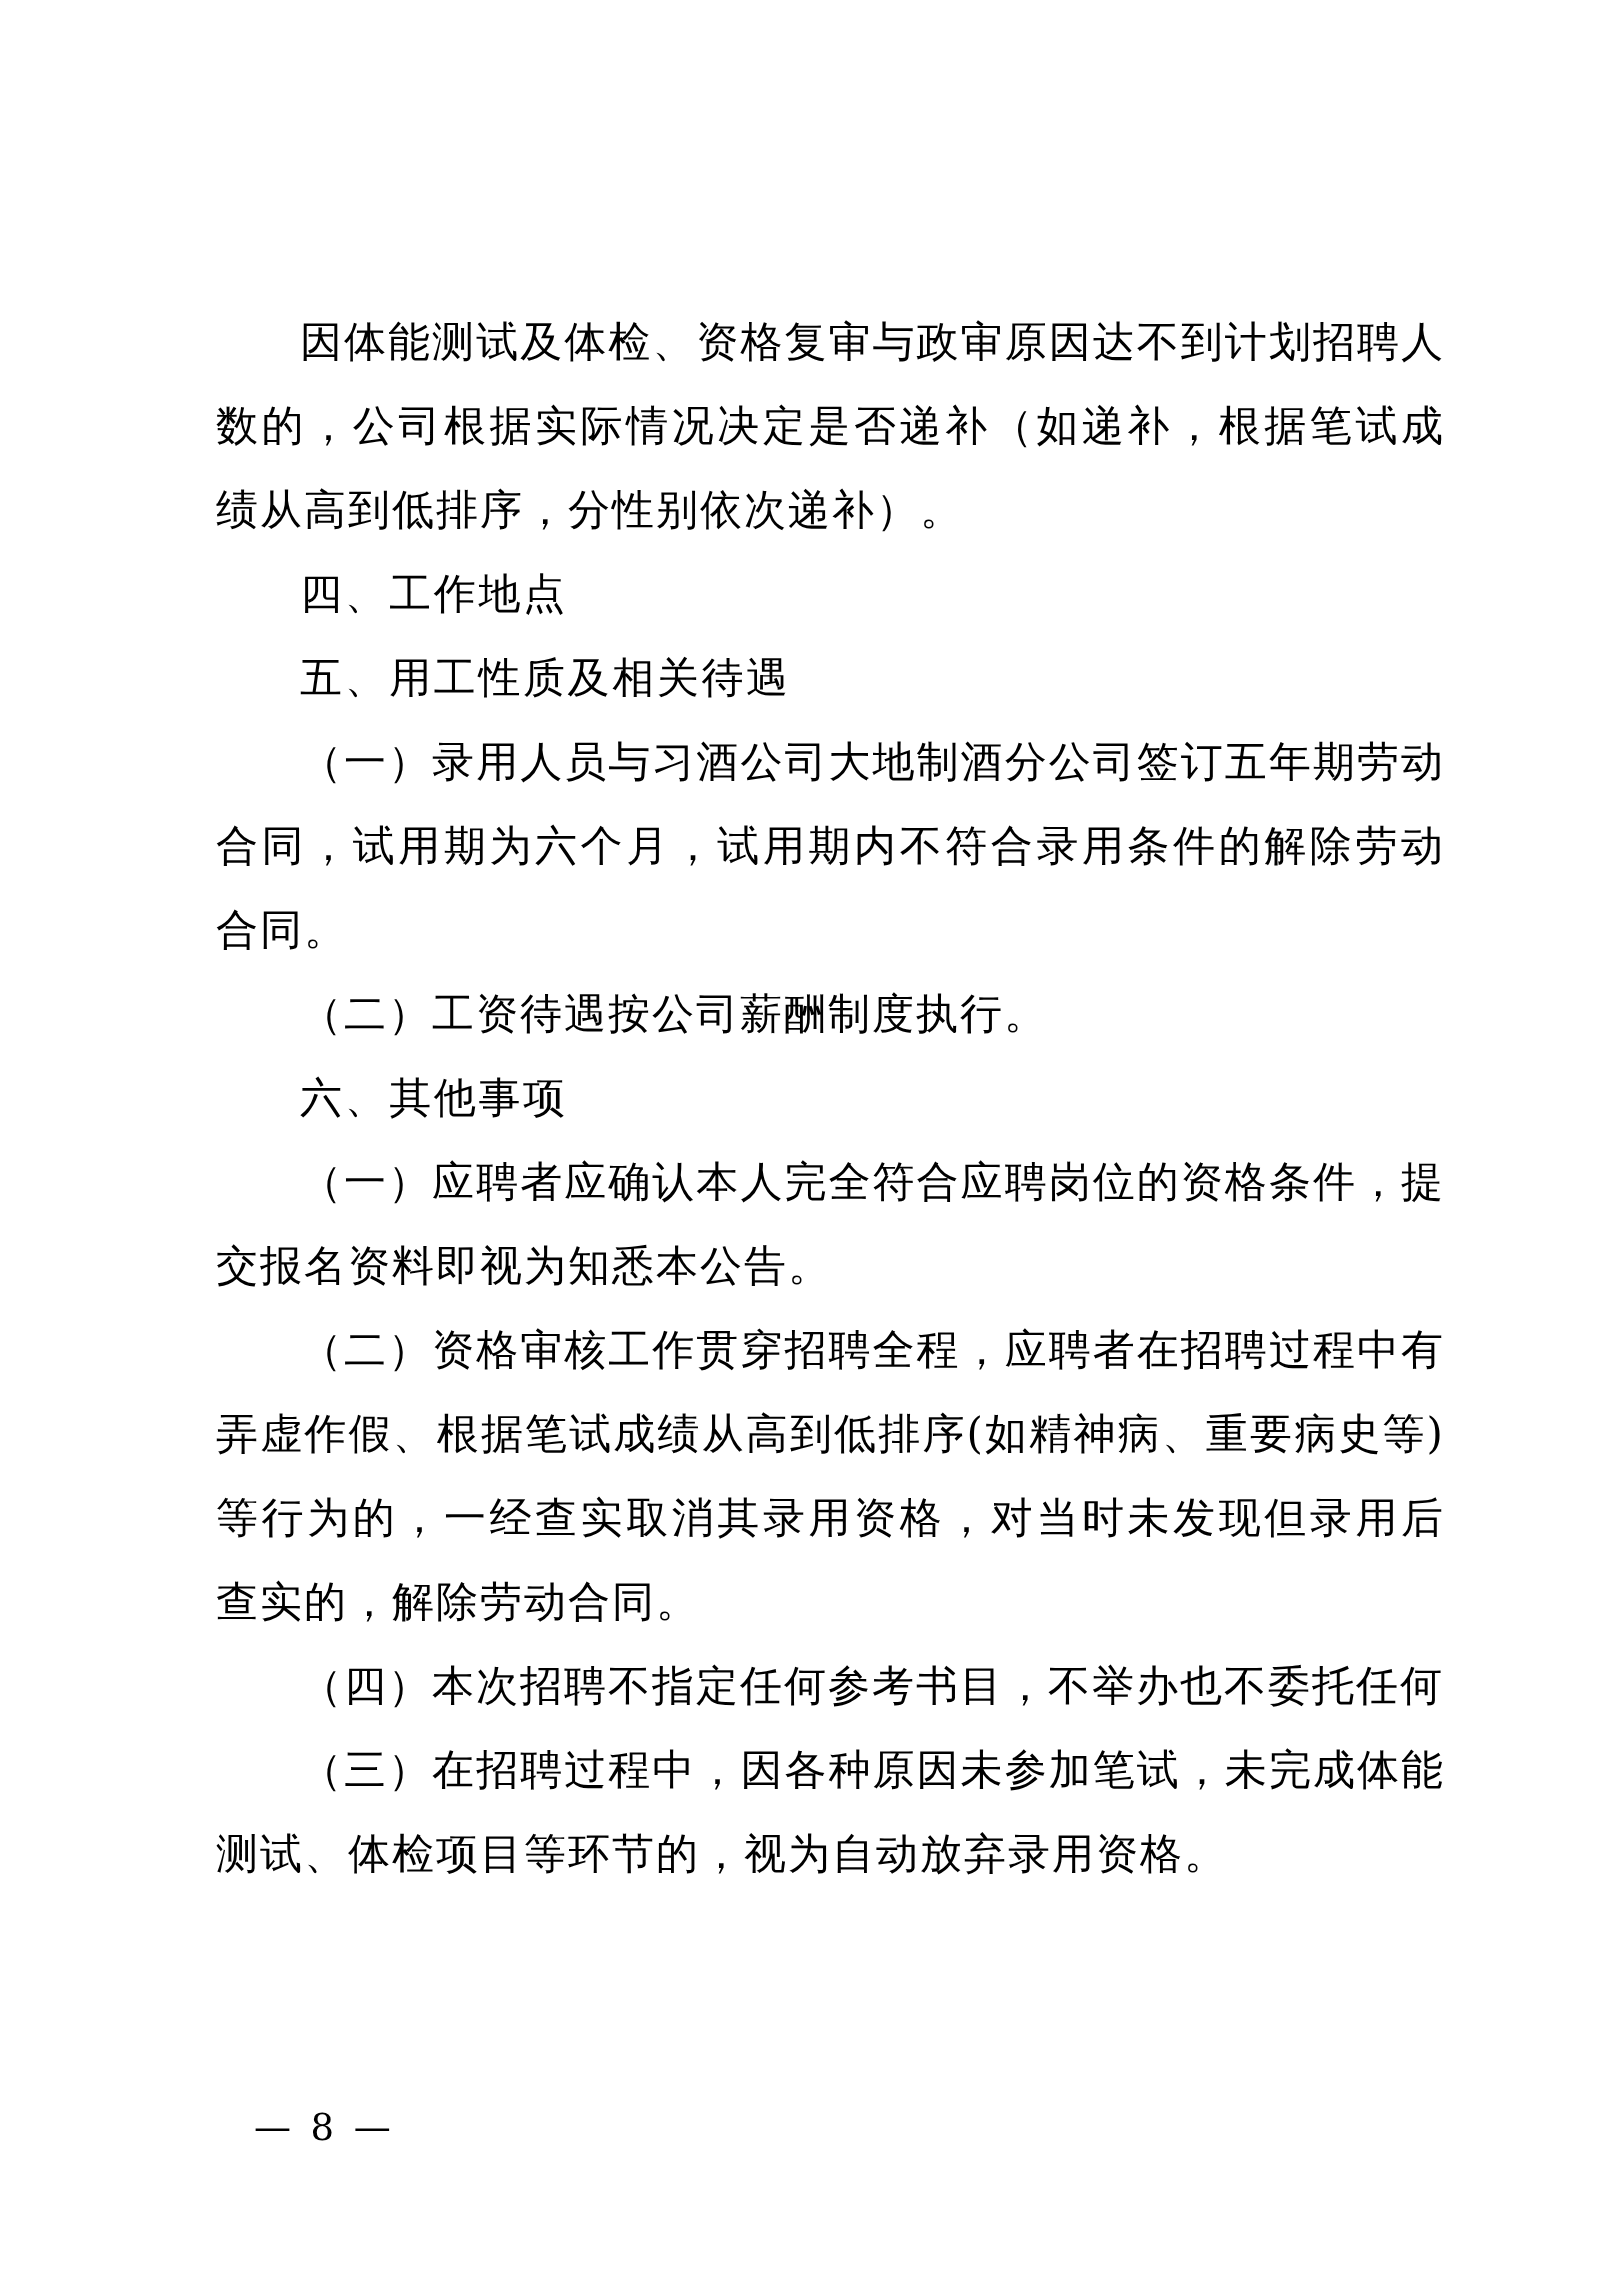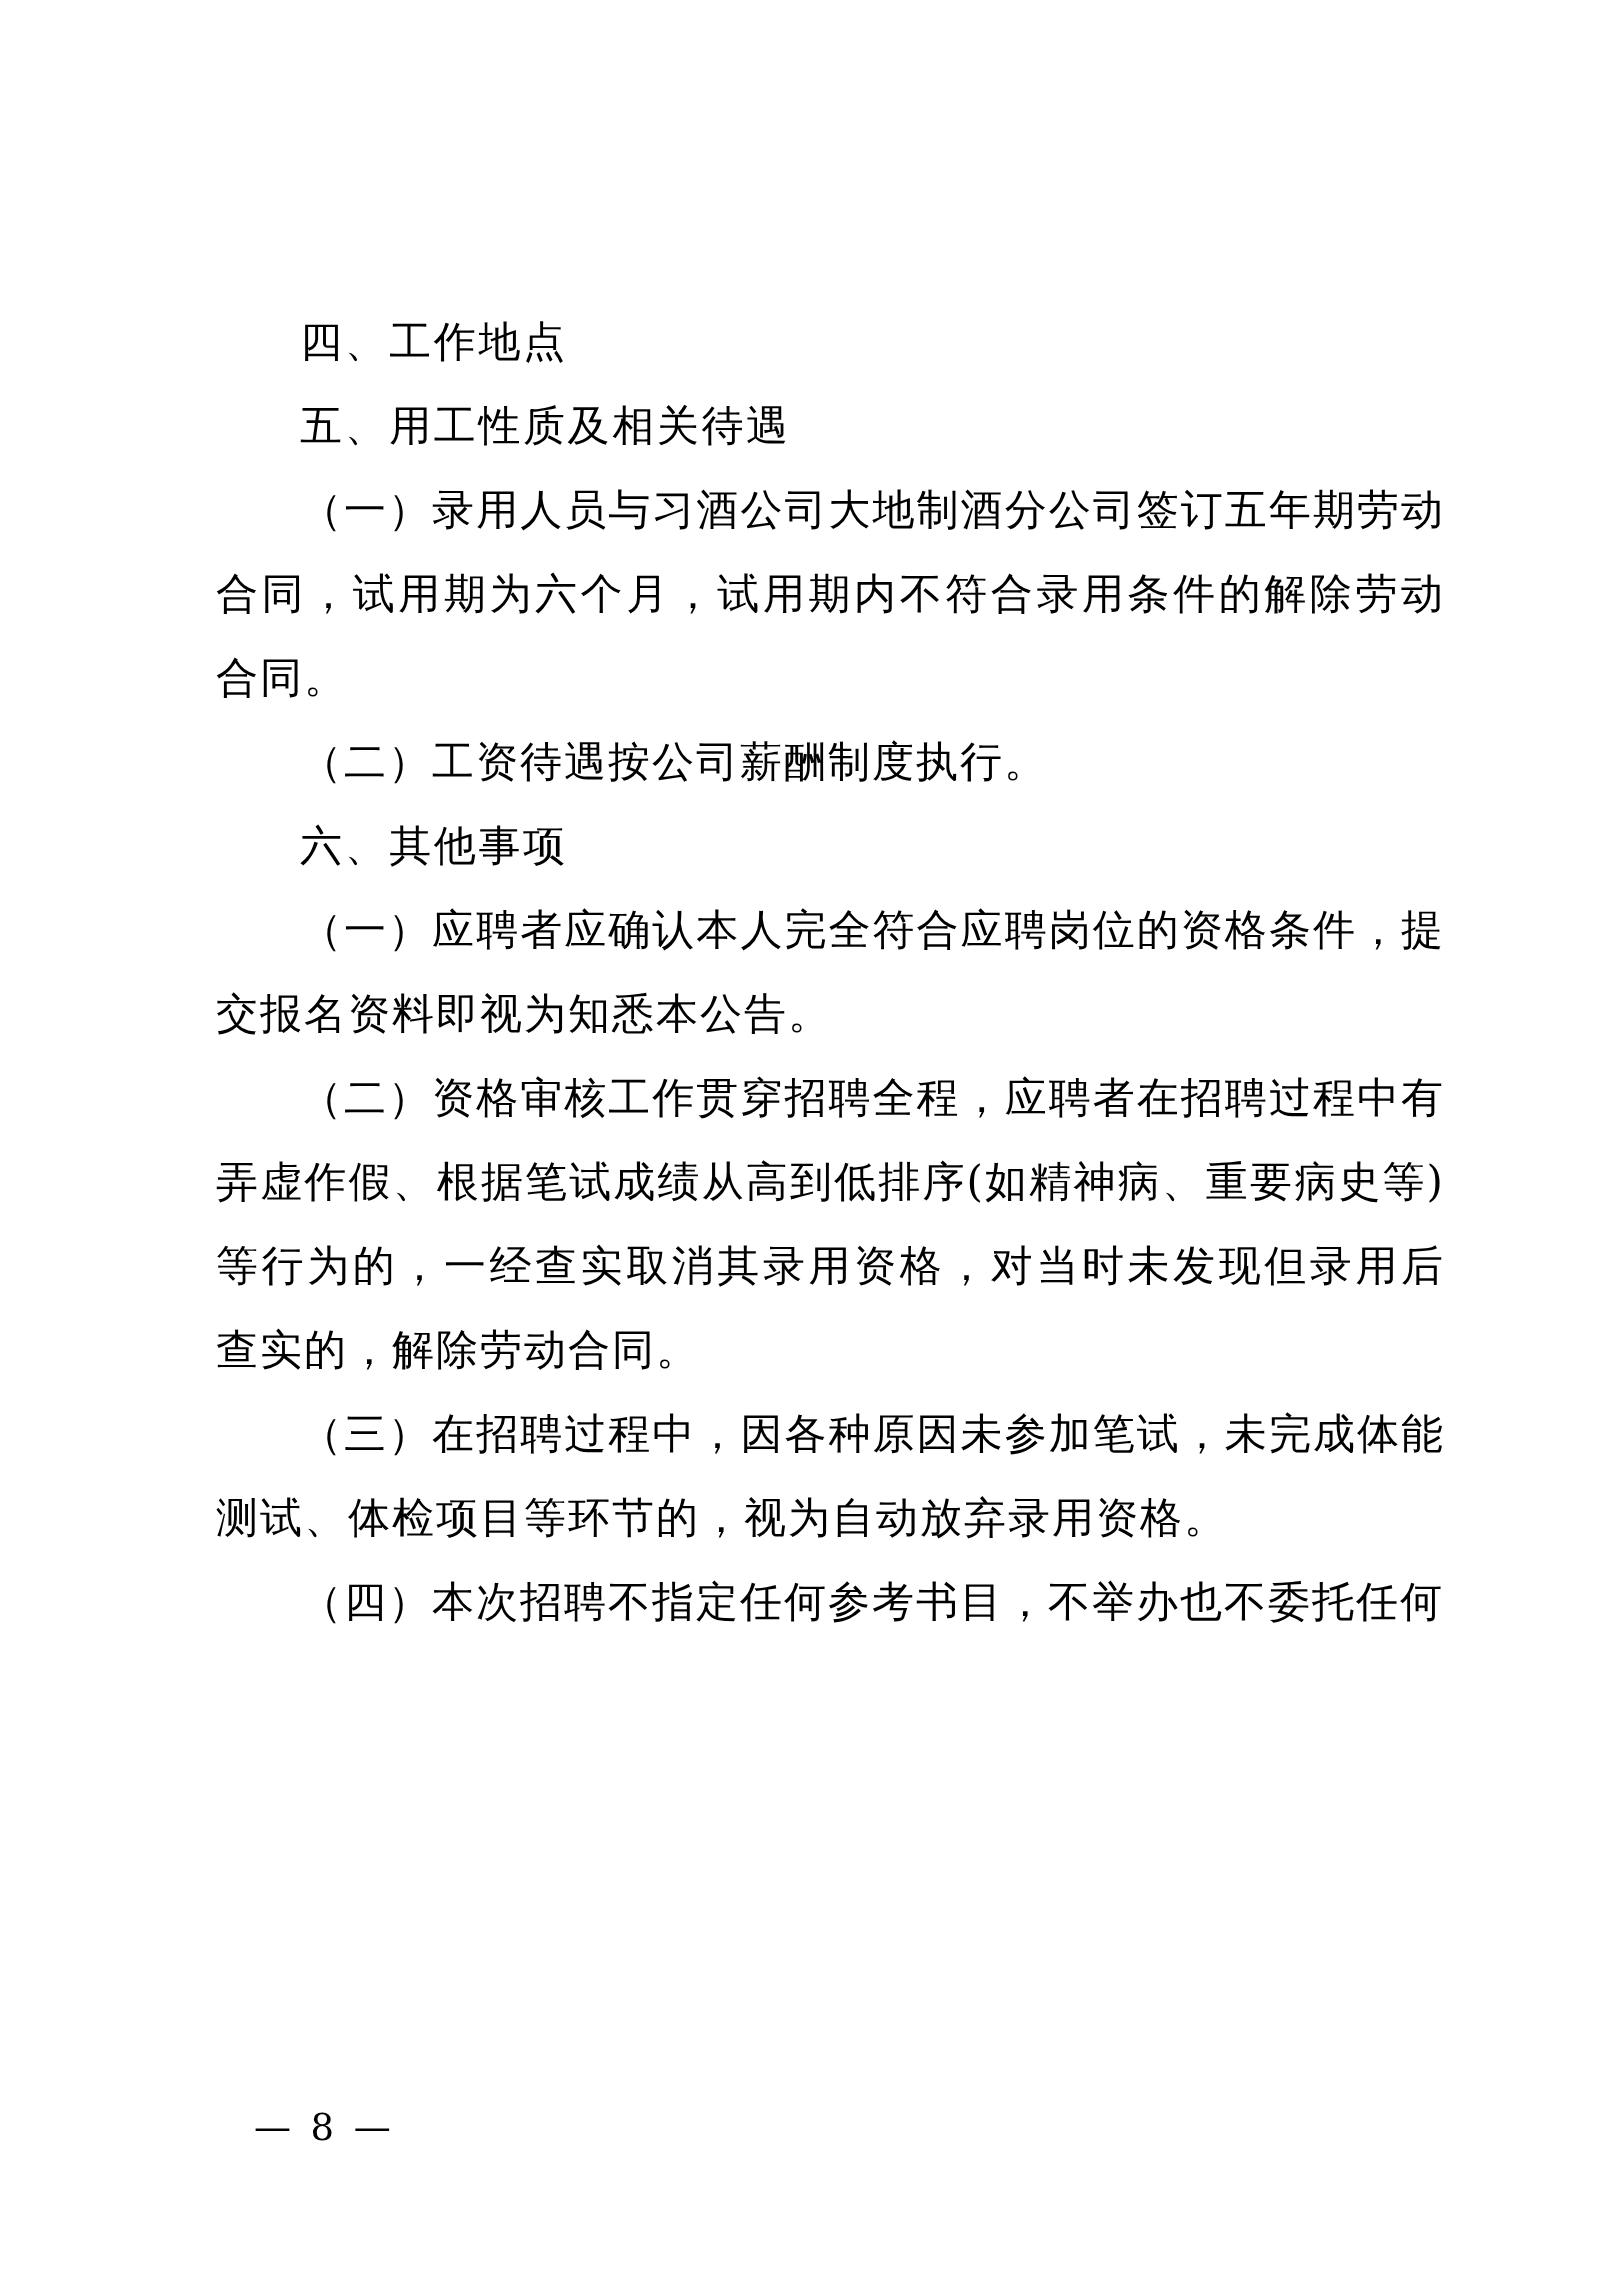--- a/index.html
+++ b/index.html
@@ -44,25 +44,26 @@
     letter-spacing: 3.9px;
     color: #000000;
     font-family: "DejaVu Serif", "Liberation Serif", serif;
   }
 </style>
 </head>
 <body>
 
 <div class="page">
   <div class="content">
+    <p class="para">因体能测试及体检、资格复审与政审原因达不到计划招聘人数的，公司根据实际情况决定是否递补（如递补，根据笔试成绩从高到低排序，分性别依次递补）。</p>
     <p class="para heading">四、工作地点</p>
     <p class="para heading">五、用工性质及相关待遇</p>
     <p class="para">（一）录用人员与习酒公司大地制酒分公司签订五年期劳动合同，试用期为六个月，试用期内不符合录用条件的解除劳动合同。</p>
     <p class="para">（二）工资待遇按公司薪酬制度执行。</p>
     <p class="para heading">六、其他事项</p>
     <p class="para">（一）应聘者应确认本人完全符合应聘岗位的资格条件，提交报名资料即视为知悉本公告。</p>
     <p class="para">（二）资格审核工作贯穿招聘全程，应聘者在招聘过程中有弄虚作假、根据笔试成绩从高到低排序(如精神病、重要病史等)等行为的，一经查实取消其录用资格，对当时未发现但录用后查实的，解除劳动合同。</p>
+    <p class="para">（四）本次招聘不指定任何参考书目，不举办也不委托任何</p>
     <p class="para">（三）在招聘过程中，因各种原因未参加笔试，未完成体能测试、体检项目等环节的，视为自动放弃录用资格。</p>
-    <p class="para">（四）本次招聘不指定任何参考书目，不举办也不委托任何</p>
   </div>
   <div class="footer">— 8 —</div>
 </div>
 
 
 </body></html>

